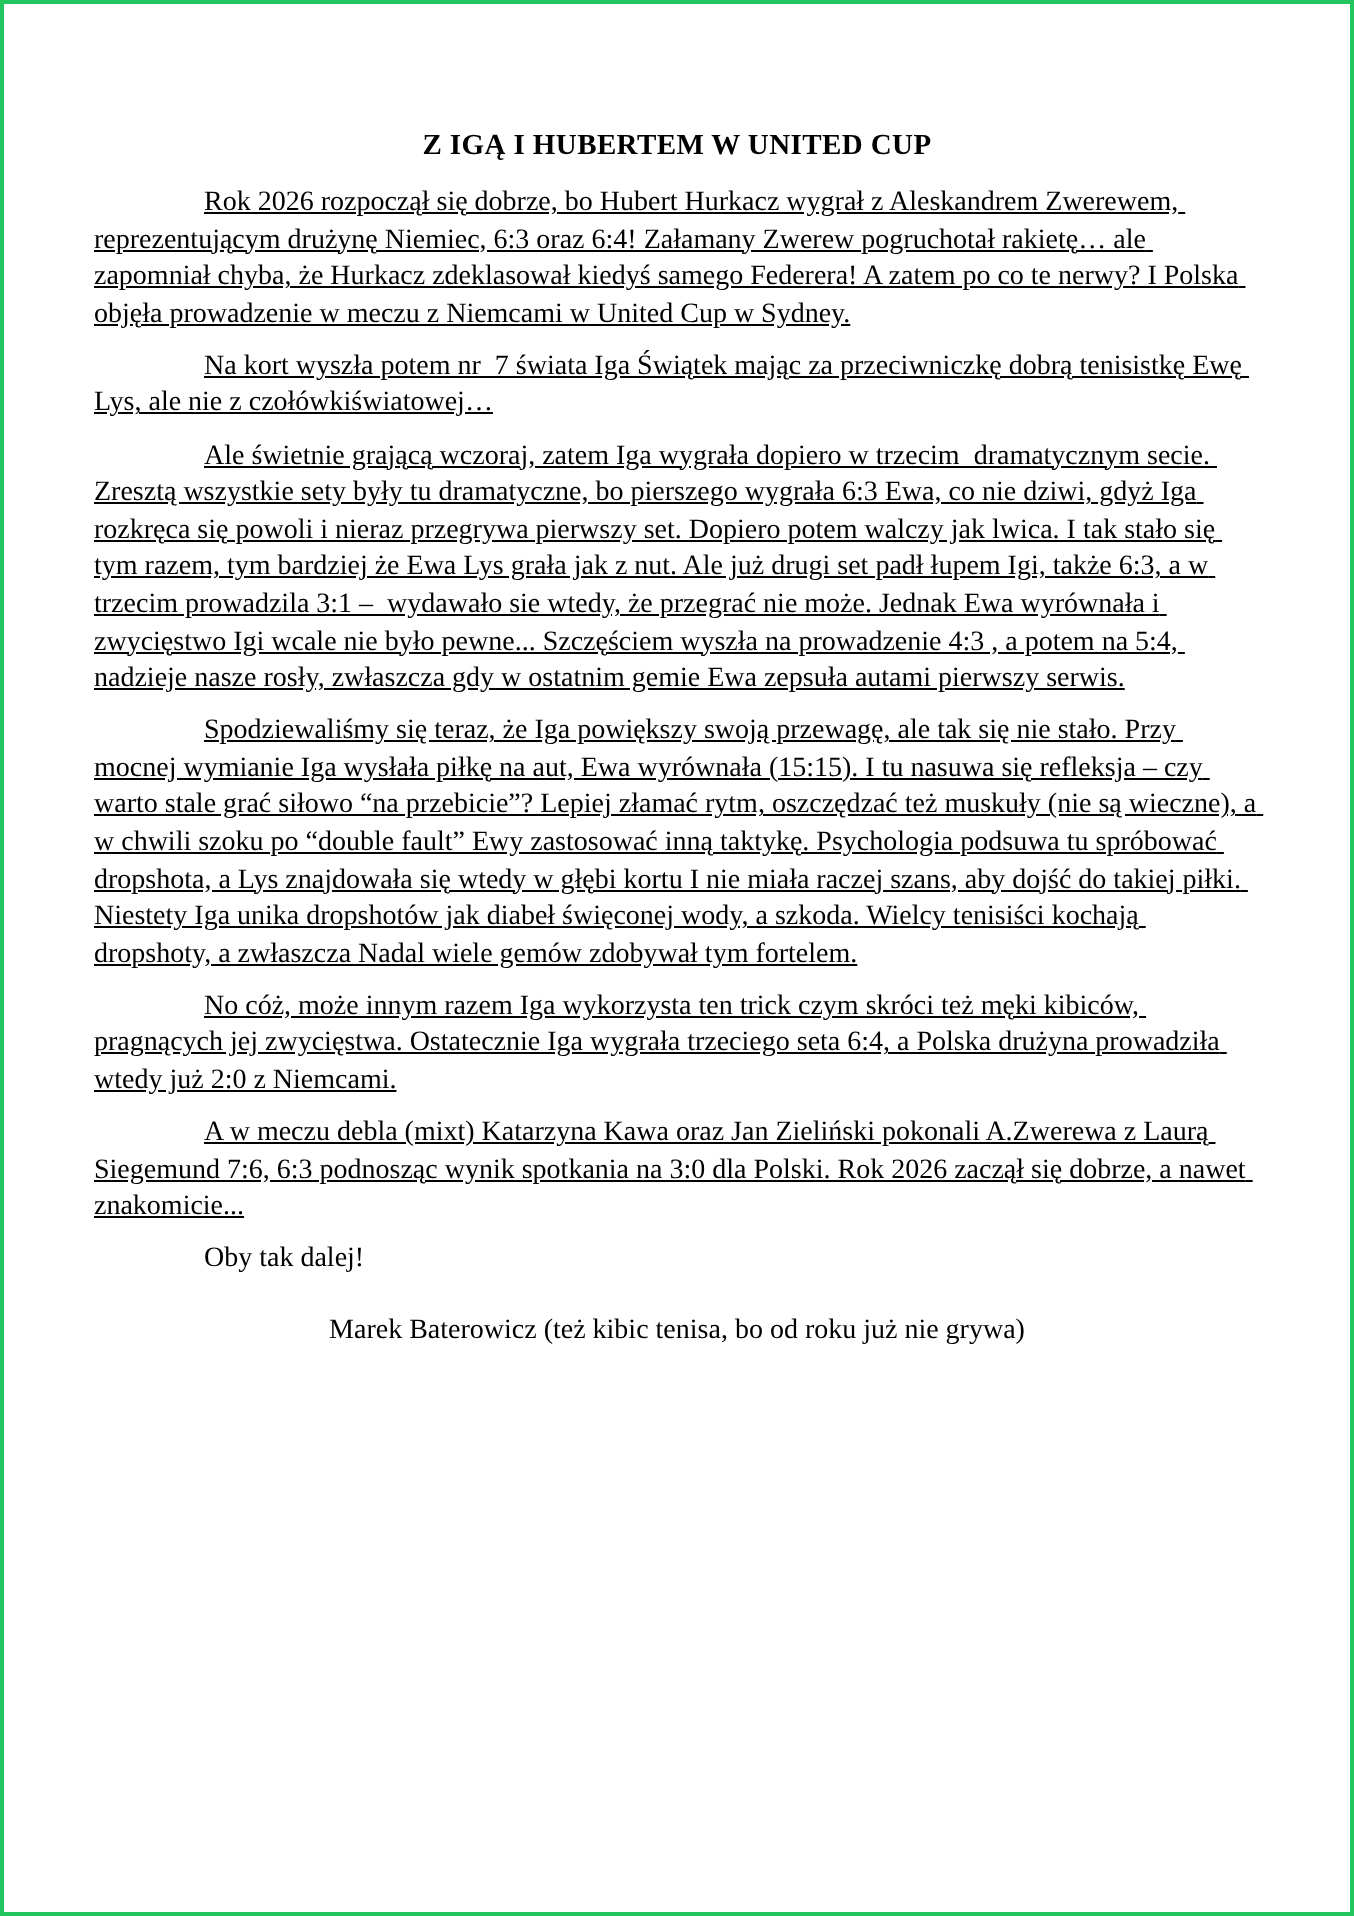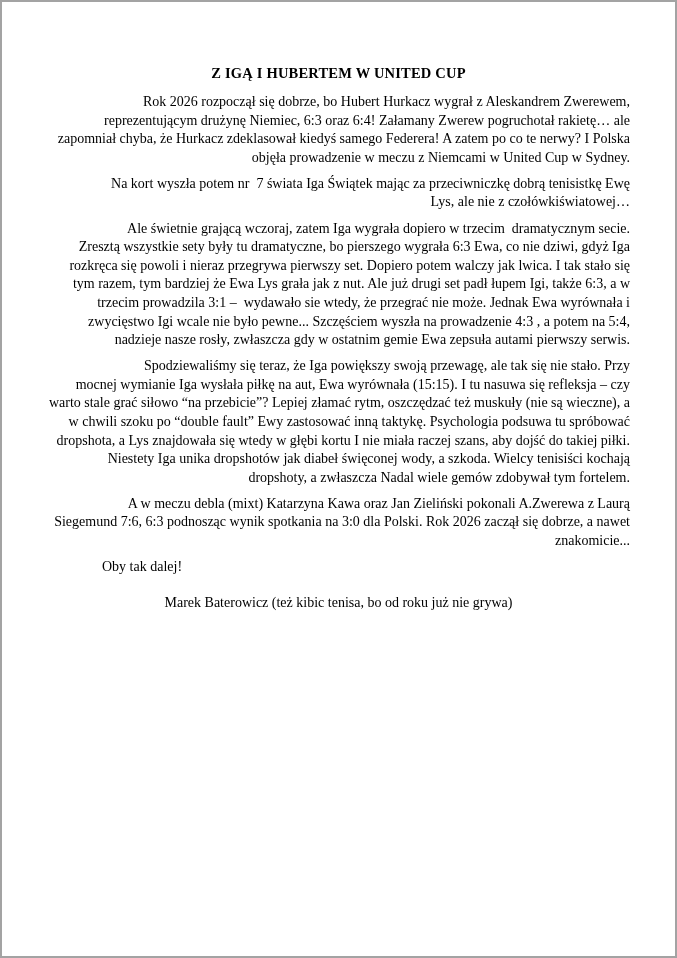--- a/index.html
+++ b/index.html
@@ -5,21 +5,21 @@
   html, body {
     margin: 0;
     padding: 0;
     background: #ffffff;
   }
   .page {
     position: relative;
     width: 677px;
     height: 958px;
     box-sizing: border-box;
-    border: 2px solid #a3a3a3;
+    border: 2px solid #22c55e;
     background: #ffffff;
     overflow: hidden;
     font-family: "Liberation Serif", "DejaVu Serif", serif;
     font-size: 14px;
     color: #000000;
   }
   .content {
     box-sizing: border-box;
     padding: 62px 45px 0 45px;
   }
@@ -28,22 +28,23 @@
     font-weight: bold;
     text-align: center;
     margin: 0 0 10px 0;
     line-height: 19px;
     letter-spacing: 0.2px;
   }
   .para {
     margin: 0 0 7.5px 0;
     line-height: 18.6px;
     text-indent: 55px;
-    text-align: right;
+    text-align: left;
     white-space: pre-wrap;
+    text-decoration: underline;
   }
   .closing {
     margin: 0 0 17px 0;
     line-height: 18.6px;
     text-indent: 55px;
     white-space: pre-wrap;
   }
   .signature {
     margin: 0;
     line-height: 18.6px;
@@ -59,20 +60,21 @@
     <h1 class="doc-title">Z IGĄ I HUBERTEM W UNITED CUP</h1>
 
     <p class="para">Rok 2026 rozpoczął się dobrze, bo Hubert Hurkacz wygrał z Aleskandrem Zwerewem, reprezentującym drużynę Niemiec, 6:3 oraz 6:4! Załamany Zwerew pogruchotał rakietę… ale zapomniał chyba, że Hurkacz zdeklasował kiedyś samego Federera! A zatem po co te nerwy? I Polska objęła prowadzenie w meczu z Niemcami w United Cup w Sydney.</p>
 
     <p class="para">Na kort wyszła potem nr  7 świata Iga Świątek mając za przeciwniczkę dobrą tenisistkę Ewę Lys, ale nie z czołówkiświatowej…</p>
 
     <p class="para">Ale świetnie grającą wczoraj, zatem Iga wygrała dopiero w trzecim  dramatycznym secie. Zresztą wszystkie sety były tu dramatyczne, bo pierszego wygrała 6:3 Ewa, co nie dziwi, gdyż Iga rozkręca się powoli i nieraz przegrywa pierwszy set. Dopiero potem walczy jak lwica. I tak stało się tym razem, tym bardziej że Ewa Lys grała jak z nut. Ale już drugi set padł łupem Igi, także 6:3, a w trzecim prowadzila 3:1 –  wydawało sie wtedy, że przegrać nie może. Jednak Ewa wyrównała i zwycięstwo Igi wcale nie było pewne... Szczęściem wyszła na prowadzenie 4:3 , a potem na 5:4, nadzieje nasze rosły, zwłaszcza gdy w ostatnim gemie Ewa zepsuła autami pierwszy serwis.</p>
 
     <p class="para">Spodziewaliśmy się teraz, że Iga powiększy swoją przewagę, ale tak się nie stało. Przy mocnej wymianie Iga wysłała piłkę na aut, Ewa wyrównała (15:15). I tu nasuwa się refleksja – czy warto stale grać siłowo “na przebicie”? Lepiej złamać rytm, oszczędzać też muskuły (nie są wieczne), a w chwili szoku po “double fault” Ewy zastosować inną taktykę. Psychologia podsuwa tu spróbować dropshota, a Lys znajdowała się wtedy w głębi kortu I nie miała raczej szans, aby dojść do takiej piłki. Niestety Iga unika dropshotów jak diabeł święconej wody, a szkoda. Wielcy tenisiści kochają dropshoty, a zwłaszcza Nadal wiele gemów zdobywał tym fortelem.</p>
 
+    <p class="para">No cóż, może innym razem Iga wykorzysta ten trick czym skróci też męki kibiców, pragnących jej zwycięstwa. Ostatecznie Iga wygrała trzeciego seta 6:4, a Polska drużyna prowadziła wtedy już 2:0 z Niemcami.</p>
 
     <p class="para">A w meczu debla (mixt) Katarzyna Kawa oraz Jan Zieliński pokonali A.Zwerewa z Laurą Siegemund 7:6, 6:3 podnosząc wynik spotkania na 3:0 dla Polski. Rok 2026 zaczął się dobrze, a nawet znakomicie...</p>
 
     <p class="closing">Oby tak dalej!</p>
 
     <p class="signature">Marek Baterowicz (też kibic tenisa, bo od roku już nie grywa)</p>
   </div>
 </div>
 
 </body></html>

